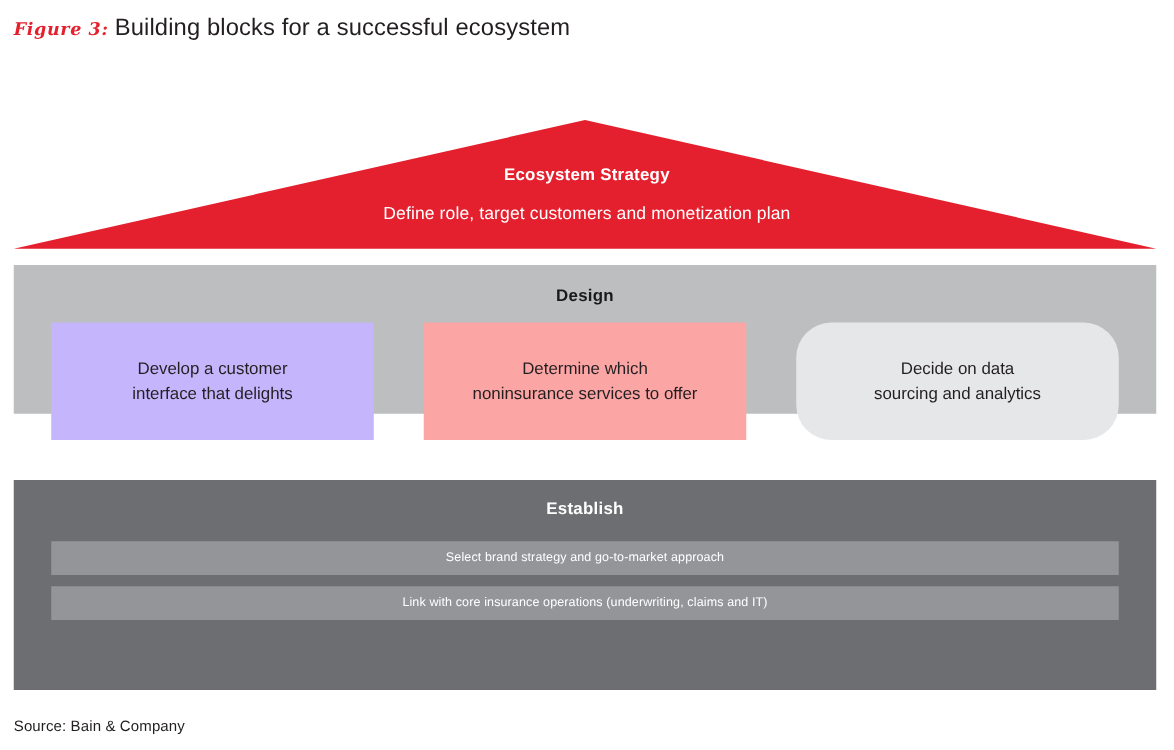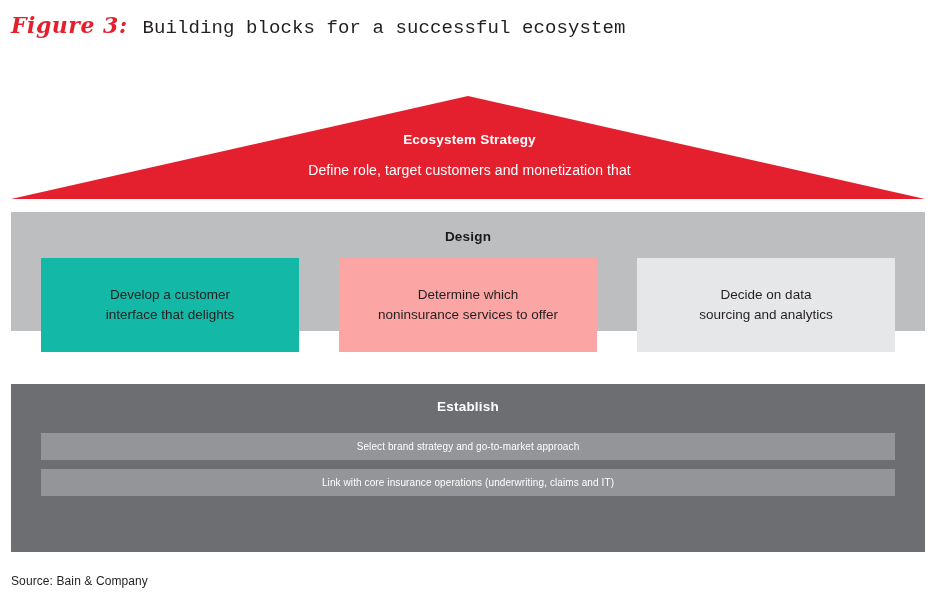--- a/index.html
+++ b/index.html
@@ -20,29 +20,29 @@
   #figure-title {
     position: absolute;
     left: 11px;
     top: 12px;
     white-space: nowrap;
   }
   #figure-title .fig-label {
     font-family: "DejaVu Serif", serif;
     font-style: italic;
     font-weight: bold;
-    font-size: 22px;
+    font-size: 14px;
     color: #e5202e;
     letter-spacing: 0.5px;
   }
   #figure-title .fig-text {
-    font-family: Liberation Mono, monospace;
+    font-family: Liberation Sans, sans-serif;
     font-size: 19px;
     color: #231f20;
-    margin-left: 15px;
+    margin-left: 5px;
     letter-spacing: 0.1px;
   }
 
   
   #roof-wrap {
     position: absolute;
     left: 0px;
     top: 92px;
     width: 936px;
     height: 110px;
@@ -184,36 +184,36 @@
 <div id="figure-title">
   <span class="fig-label">Figure 3:</span><span class="fig-text">Building blocks for a successful ecosystem</span>
 </div>
 
 <div id="roof-wrap">
   <svg id="roof-svg" viewBox="0 0 939 110" preserveAspectRatio="none">
     <polygon points="468,4 925,107 11,107" fill="#e5202e"></polygon>
   </svg>
   <div id="roof-labels">
     <div id="roof-title">Ecosystem Strategy</div>
-    <div id="roof-sub">Define role, target customers and monetization that</div>
+    <div id="roof-sub">Define role, target customers and monetization plan</div>
   </div>
 </div>
 
 <div class="panel" id="design-panel" style="background: rgb(188, 190, 192);">
   <div class="panel-title">Design</div>
   <div id="design-boxes">
-    <div class="design-box" style="background: #14b8a6;">
+    <div class="design-box" style="background: #c4b5fd;">
       <div class="design-box-text">Develop a customer
 interface that delights</div>
     </div>
     <div class="design-box" style="background: #fca5a5;">
       <div class="design-box-text">Determine which
 noninsurance services to offer</div>
     </div>
-    <div class="design-box" style="background: rgb(230, 231, 232);">
+    <div class="design-box" style="background: rgb(230, 231, 232); border-radius: 28px;">
       <div class="design-box-text">Decide on data
 sourcing and analytics</div>
     </div>
   </div>
 </div>
 
 <div class="panel" id="operations-panel" style="background: rgb(109, 110, 113);">
   <div class="panel-title">Establish</div>
   <div id="operations-bars">
     <div class="ops-bar" style="background: rgb(147, 149, 152);">

